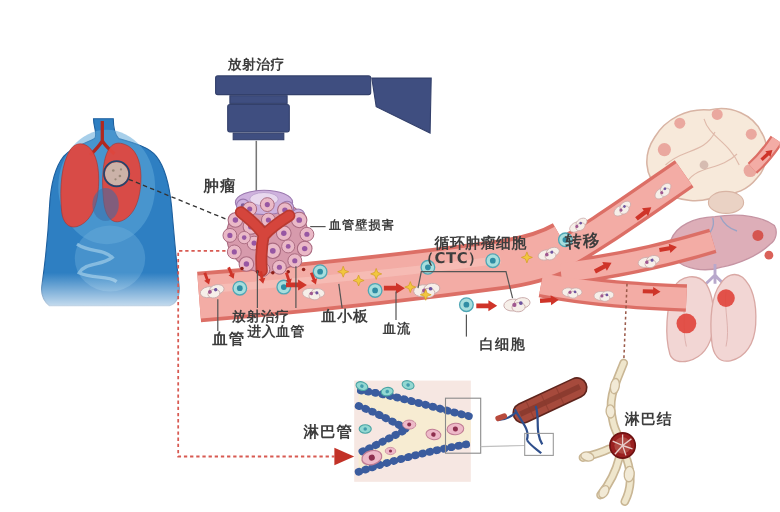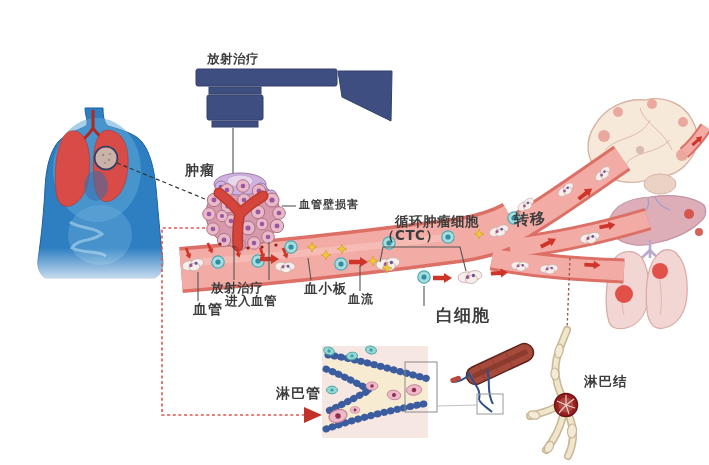--- a/index.html
+++ b/index.html
@@ -305,19 +305,19 @@
 
 <div class="lbl small" style="left:207px;top:52px;font-size:12.5px;">放射治疗</div>
 <div class="lbl" style="left:185px;top:163px;font-size:14px;text-align:right;">肿瘤</div>
 <div class="lbl" style="left:299px;top:199px;font-size:11px;">血管壁损害</div>
 <div class="lbl small" style="left:395px;top:214px;font-size:13.5px;">循环肿瘤细胞</div>
 <div class="lbl small" style="left:381px;top:228px;font-size:13.5px;text-align:right;">（CTC）</div>
 <div class="lbl" style="left:514px;top:212px;font-size:15px;transform:rotate(-4deg);">转移</div>
 <div class="lbl" style="left:193px;top:302px;font-size:14px;">血管</div>
 <div class="lbl small" style="left:211px;top:281px;font-size:12.5px;">放射治疗</div>
 <div class="lbl small" style="left:225px;top:294px;font-size:12.5px;">进入血管</div>
-<div class="lbl" style="left:292px;top:281px;font-size:13.5px;margin-left:12px;">血小板</div>
+<div class="lbl" style="left:292px;top:281px;font-size:13.5px;">血小板</div>
 <div class="lbl" style="left:348px;top:293px;font-size:12px;">血流</div>
-<div class="lbl" style="left:408px;top:307px;font-size:17px;padding-left:28px;">白细胞</div>
+<div class="lbl" style="left:408px;top:307px;font-size:13px;padding-left:28px;">白细胞</div>
 <div class="lbl" style="left:276px;top:386px;font-size:14px;">淋巴管</div>
-<div class="lbl" style="left:568px;top:374px;font-size:13.5px;margin-left:16px;">淋巴结</div>
+<div class="lbl" style="left:568px;top:374px;font-size:13.5px;">淋巴结</div>
 
 </div>
 
 </body></html>

